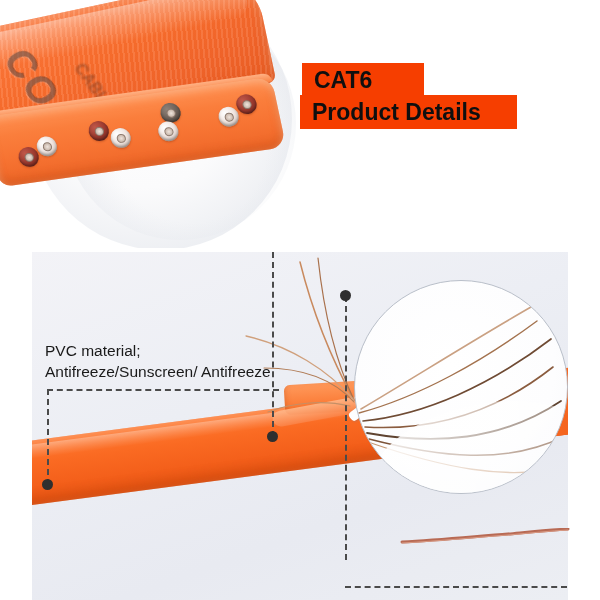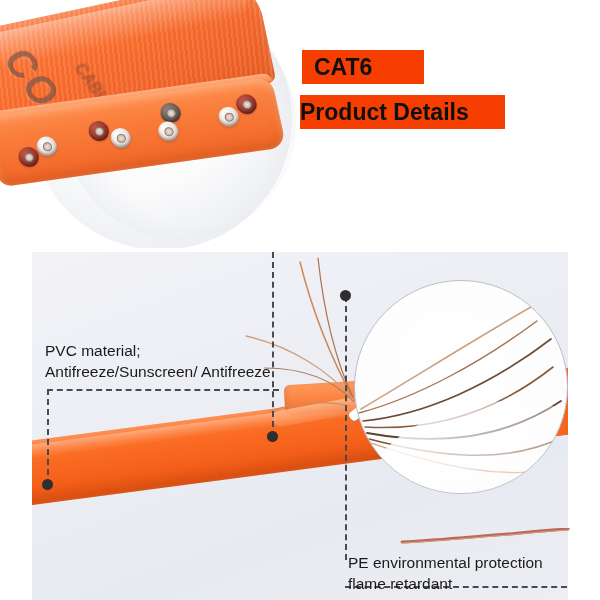--- a/index.html
+++ b/index.html
@@ -51,23 +51,23 @@
   .cond .core{position:absolute;left:50%;top:50%;width:9px;height:9px;margin:-4.5px 0 0 -4.5px;border-radius:50%;
       background:radial-gradient(circle,#efe4dc 0%,#c9b8ac 55%,#6a5348 100%);
       box-shadow:0 0 0 1px rgba(60,40,30,.35) inset;}
   .cond.white{background:radial-gradient(circle at 35% 30%,#ffffff 0%,#f1e6e1 45%,#cdbcb4 100%);}
   .cond.red{background:radial-gradient(circle at 35% 30%,#c0584a 0%,#9c3a2f 50%,#6d241c 100%);}
   .cond.dark{background:radial-gradient(circle at 35% 30%,#8e8178 0%,#6d6159 50%,#443b34 100%);}
 
   
   .banner{position:absolute;background:#f63e00;display:flex;align-items:center;}
   .banner span{color:#0f0f0f;font-weight:700;line-height:1;}
-  #banner-cat6{left:302px;top:50px;width:110px;height:34px;padding-left:12px;}
+  #banner-cat6{left:302px;top:63px;width:110px;height:34px;padding-left:12px;}
   #banner-cat6 span{font-size:23px;}
-  #banner-details{left:300px;top:95px;width:205px;height:34px;}
+  #banner-details{left:300px;top:95px;width:205px;height:34px;padding-left:12px;}
   #banner-details span{font-size:23px;}
 
   
   #bottom-panel{position:absolute;left:32px;top:250px;width:536px;height:350px;
       background:linear-gradient(160deg,#f3f3f7 0%,#eceef4 40%,#e8eaf1 70%,#eceef3 100%);overflow:hidden;}
   .panel-hairline{position:absolute;left:0;top:0;width:536px;height:2px;background:#ffffff;}
 
   
   .flat-cable{position:absolute;left:-40px;top:196px;width:640px;height:64px;
       background:linear-gradient(180deg,#ff7a33 0%,#fa6a22 35%,#f4601b 70%,#e85512 100%);
@@ -241,18 +241,14 @@
 
   <div class="dash-v" id="pe-dash-v"></div>
   <div class="dot" id="pe-dot"></div>
   <div class="dash-h" id="pe-dash-h"></div>
 
   <svg class="loose-wire" width="170" height="18">
     <path d="M2,14 C40,12 80,8 108,6 C130,4 150,2 168,1" fill="none" stroke="#b86a54" stroke-width="3" stroke-linecap="round"></path>
     <path d="M2,15 C40,13 80,9 108,7 C130,5 150,3 168,2" fill="none" stroke="#d99a84" stroke-width="1" stroke-linecap="round"></path>
   </svg>
 
-  <div class="callout-text" id="txt-pe">
-    <div>PE environmental protection</div>
-    <div>flame retardant</div>
-  </div>
 
 </div>
 
 </body></html>

